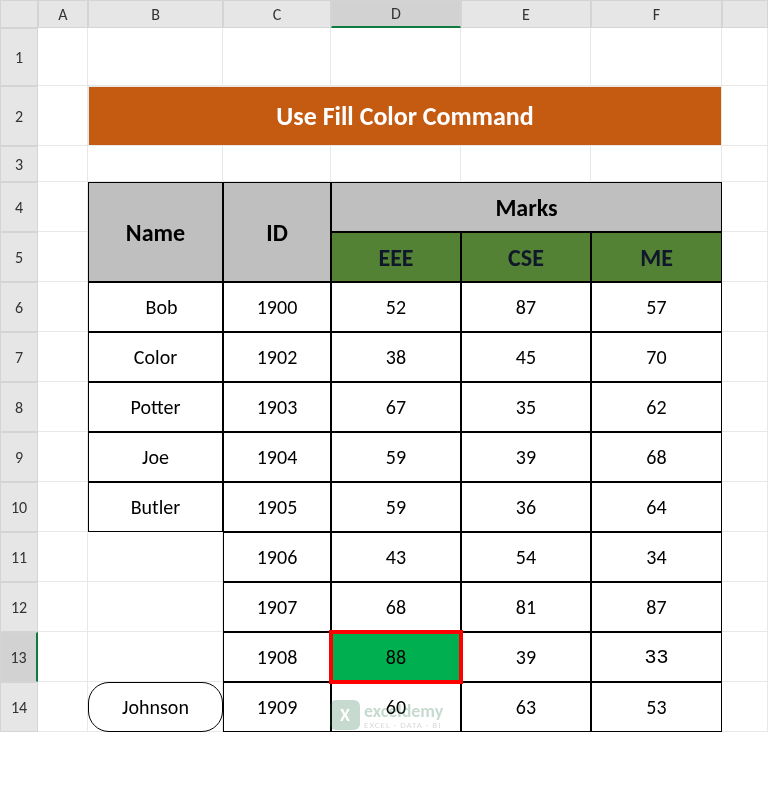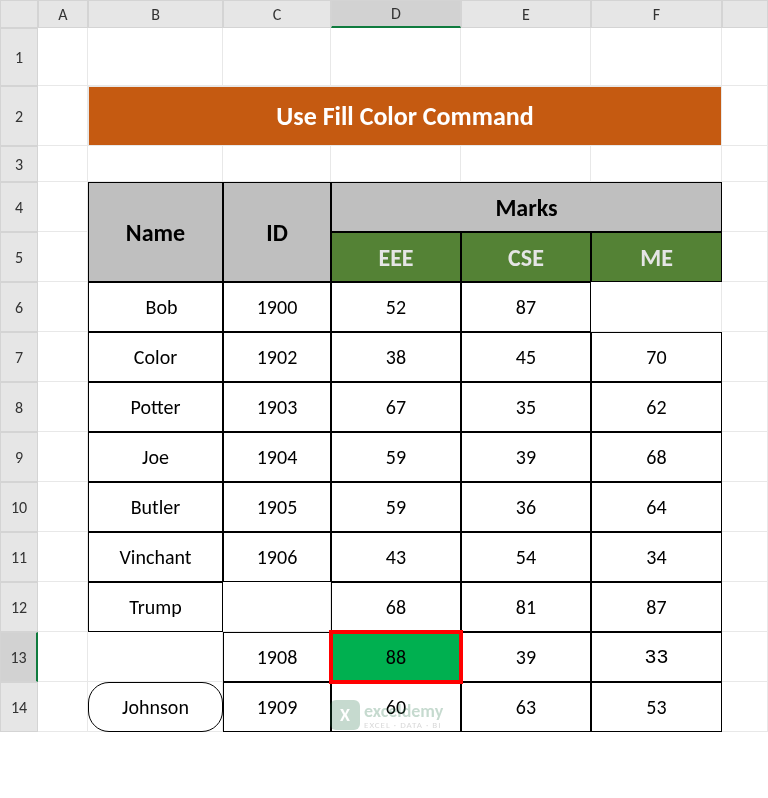--- a/index.html
+++ b/index.html
@@ -52,21 +52,21 @@
     background: #bfbfbf;
     font-weight: bold;
     font-size: 24px;
     border: 1.5px solid #000;
     display: flex;
     align-items: center;
     justify-content: center;
   }
   .th-green {
     background: #548235;
-    color: #e5e5e5;
+    color: #0f172a;
     font-weight: bold;
     font-size: 24px;
     border: 1.5px solid #000;
     display: flex;
     align-items: center;
     justify-content: center;
   }
   .td-data {
     border: 1.5px solid #000;
     background: #fff;
@@ -231,46 +231,46 @@
     <div class="th-gray" style="grid-area: 5 / 3 / span 2;">Name</div>
     <div class="th-gray" style="grid-area: 5 / 4 / span 2;">ID</div>
     <div class="th-gray" style="grid-area: 5 / 5 / auto / span 3;">Marks</div>
     <div class="th-green" style="grid-area: 6 / 5;">EEE</div>
     <div class="th-green" style="grid-area: 6 / 6;">CSE</div>
     <div class="th-green" style="grid-area: 6 / 7;">ME</div>
     <div class="td-data" style="grid-area: 7 / 3; padding-left: 12px;">Bob</div>
     <div class="td-data" style="grid-area: 7 / 4;">1900</div>
     <div class="td-data" style="grid-area: 7 / 5;">52</div>
     <div class="td-data" style="grid-area: 7 / 6;">87</div>
+    <div class="td-data" style="grid-area: 7 / 7;">57</div>
     <div class="td-data" style="grid-area: 8 / 3;">Color</div>
     <div class="td-data" style="grid-area: 8 / 4;">1902</div>
     <div class="td-data" style="grid-area: 8 / 5;">38</div>
     <div class="td-data" style="grid-area: 8 / 6;">45</div>
     <div class="td-data" style="grid-area: 8 / 7;">70</div>
     <div class="td-data" style="grid-area: 9 / 3;">Potter</div>
     <div class="td-data" style="grid-area: 9 / 4;">1903</div>
     <div class="td-data" style="grid-area: 9 / 5;">67</div>
     <div class="td-data" style="grid-area: 9 / 6;">35</div>
     <div class="td-data" style="grid-area: 9 / 7;">62</div>
     <div class="td-data" style="grid-area: 10 / 3;">Joe</div>
     <div class="td-data" style="grid-area: 10 / 4;">1904</div>
     <div class="td-data" style="grid-area: 10 / 5;">59</div>
     <div class="td-data" style="grid-area: 10 / 6;">39</div>
     <div class="td-data" style="grid-area: 10 / 7;">68</div>
     <div class="td-data" style="grid-area: 11 / 3;">Butler</div>
     <div class="td-data" style="grid-area: 11 / 4;">1905</div>
     <div class="td-data" style="grid-area: 11 / 5;">59</div>
     <div class="td-data" style="grid-area: 11 / 6;">36</div>
     <div class="td-data" style="grid-area: 11 / 7;">64</div>
-    <div class="td-data" style="grid-area: 12 / 3;">Vinchant</div>
     <div class="td-data" style="grid-area: 12 / 4;">1906</div>
     <div class="td-data" style="grid-area: 12 / 5;">43</div>
     <div class="td-data" style="grid-area: 12 / 6;">54</div>
     <div class="td-data" style="grid-area: 12 / 7;">34</div>
-    <div class="td-data" style="grid-area: 13 / 3;">Trump</div>
+    <div class="td-data" style="grid-area: 13 / 4;">1907</div>
     <div class="td-data" style="grid-area: 13 / 5;">68</div>
     <div class="td-data" style="grid-area: 13 / 6;">81</div>
     <div class="td-data" style="grid-area: 13 / 7;">87</div>
     <div class="td-data" style="grid-area: 14 / 4;">1908</div>
     <div class="td-data hl-cell" style="grid-area: 14 / 5;">88</div>
     <div class="td-data" style="grid-area: 14 / 6;">39</div>
     <div class="td-data" style="grid-area: 14 / 7; font-family: Liberation Mono, monospace;">33</div>
     <div class="td-data" style="grid-area: 15 / 3; border-radius: 21px;">Johnson</div>
     <div class="td-data" style="grid-area: 15 / 4;">1909</div>
     <div class="td-data" style="grid-area: 15 / 5;">60</div>

